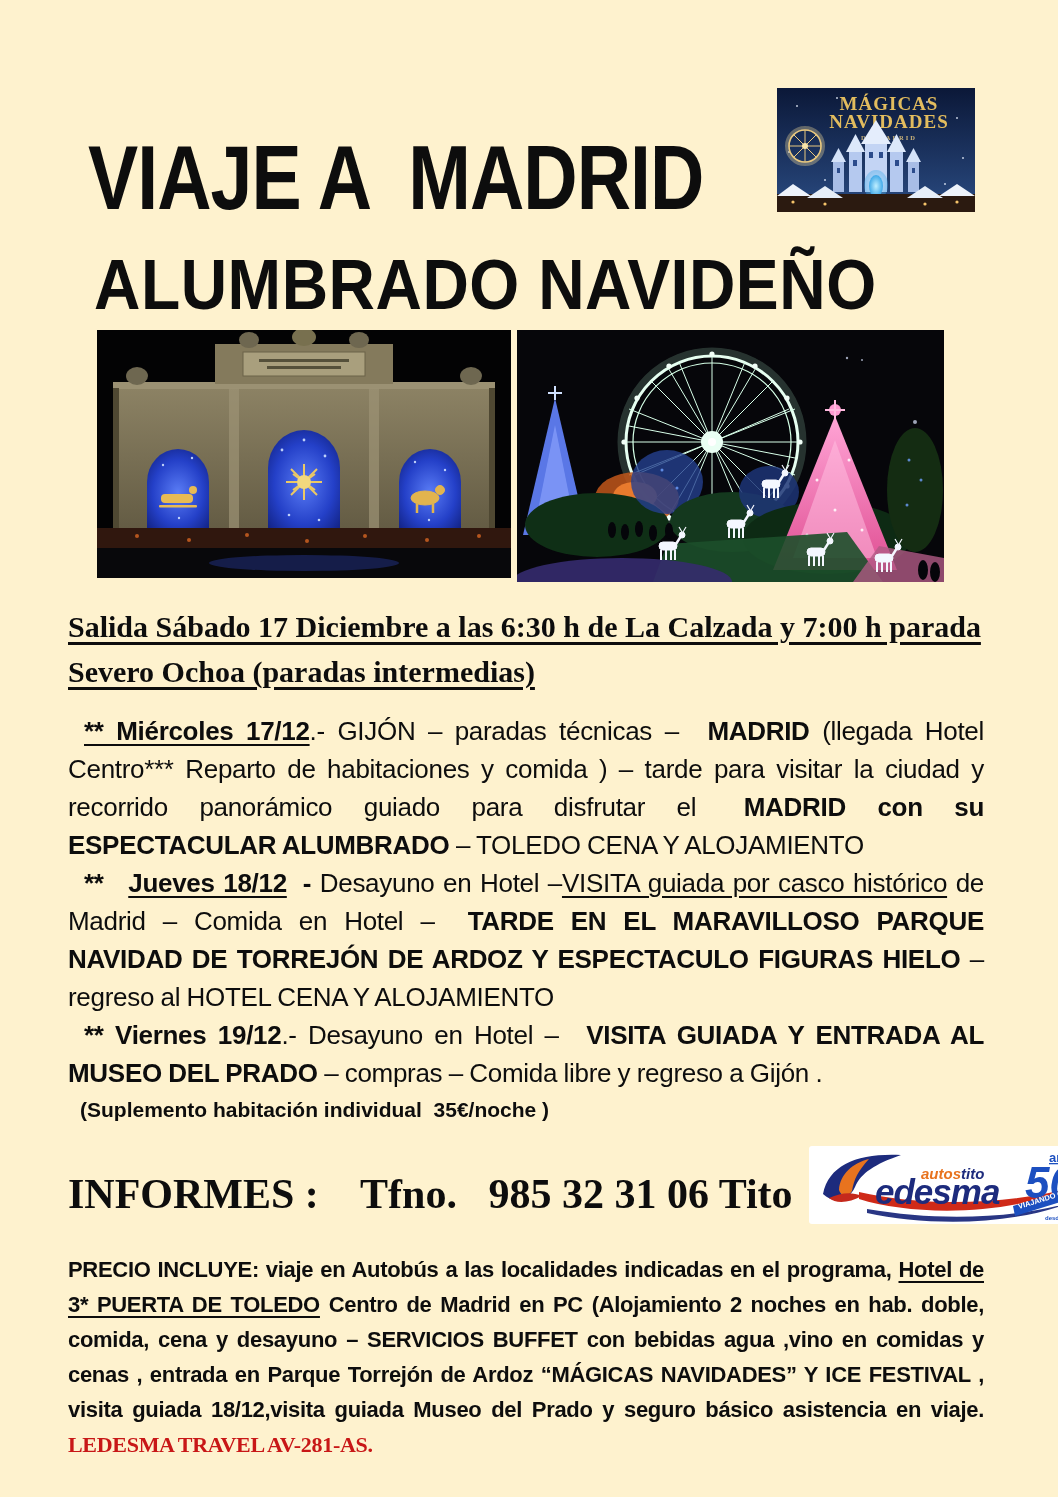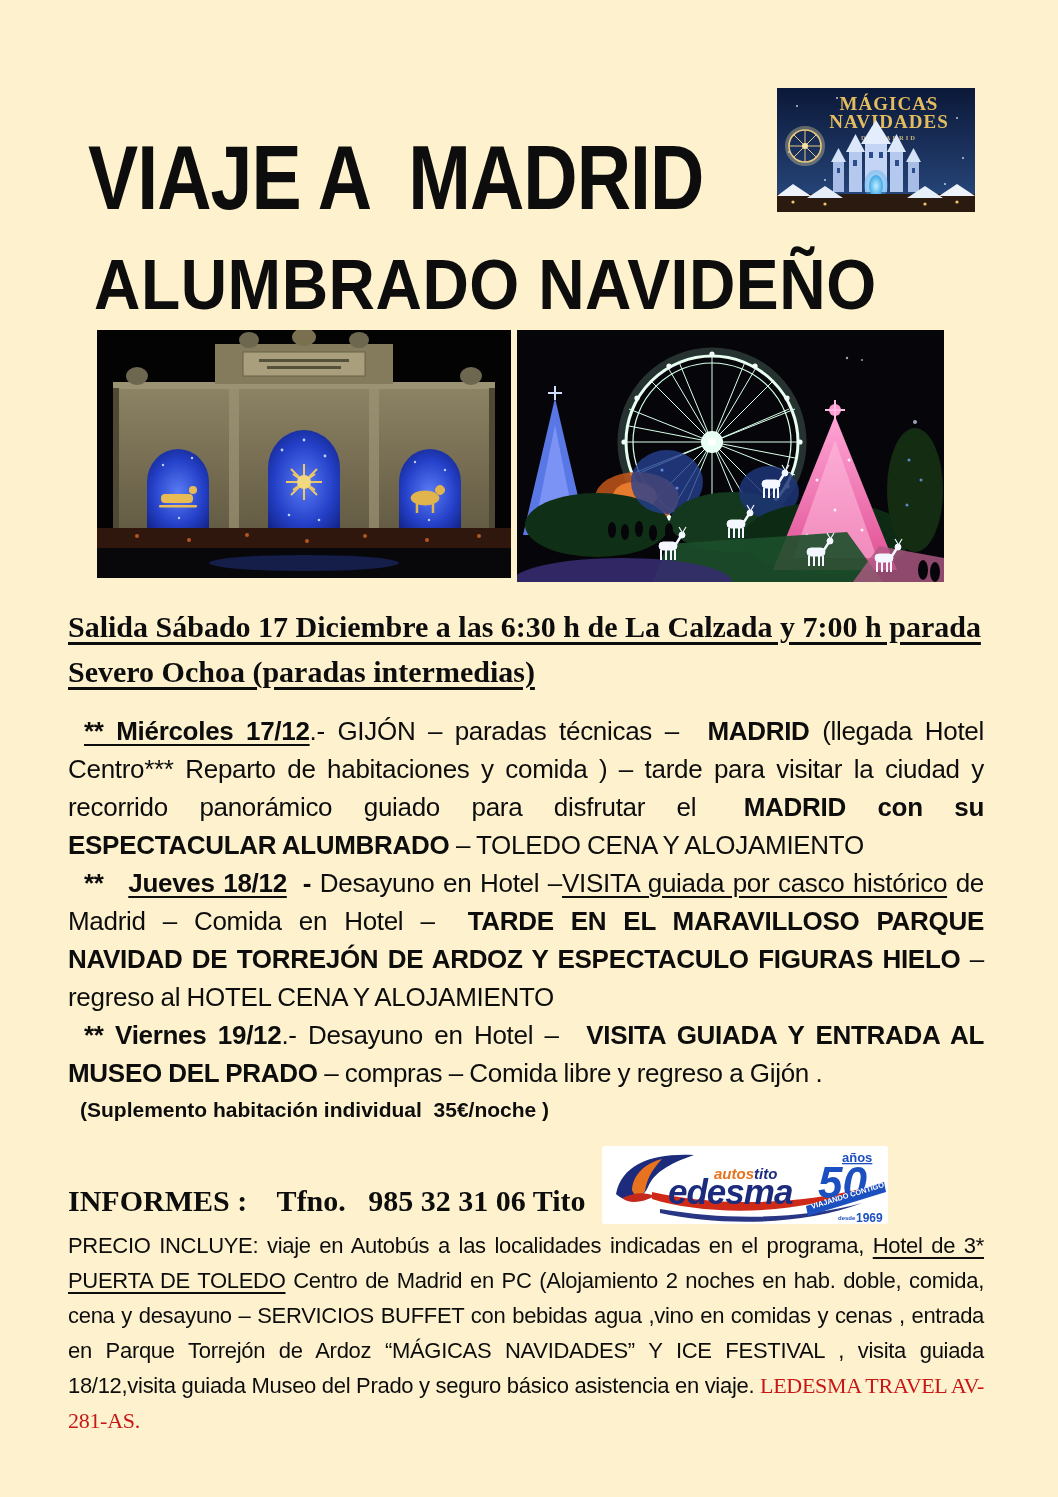--- a/index.html
+++ b/index.html
@@ -15,24 +15,24 @@
   .photo-right{left:517px;}
   .body-col{position:absolute;left:68px;top:604px;width:916px;}
   .salida{font-family:"Liberation Serif",serif;font-weight:700;font-size:30px;line-height:45px;
           text-decoration:underline;text-decoration-thickness:2.5px;text-underline-offset:5px;
           margin:0 0 18px 0;}
   .para{margin:0;font-size:26px;line-height:38px;text-align:justify;letter-spacing:-.3px;word-spacing:-.5px;}
   .price-line{margin:4px 0 0 0;font-size:30px;font-weight:700;line-height:40px;white-space:pre;}
   .price-line .u{text-decoration-thickness:3px;}
   .supplement{margin:6px 0 0 12px;font-size:21px;font-weight:700;white-space:pre;}
   .informes-row{display:flex;align-items:flex-end;margin-top:22px;height:80px;}
-  .informes{font-family:"Liberation Serif",serif;font-weight:700;font-size:30px;white-space:pre;
+  .informes{font-family:"Liberation Serif",serif;font-weight:700;font-size:42px;white-space:pre;
             padding-bottom:6px;}
   .ledesma{width:286px;height:78px;margin-left:16px;flex:0 0 auto;}
-  .includes{margin:4px 0 0 0;font-size:22px;font-weight:400;line-height:35px;text-align:justify;
+  .includes{margin:28px 0 0 0;font-size:22px;font-weight:700;line-height:35px;text-align:justify;
             letter-spacing:-.3px;word-spacing:-.5px;}
   .b{font-weight:700;margin-left:16px;}
   .u{text-decoration:underline;text-decoration-thickness:2px;text-underline-offset:4px;}
   .serif{font-family:"Liberation Serif",serif;}
 </style>
 </head>
 <body>
 
 <div class="page">
 

